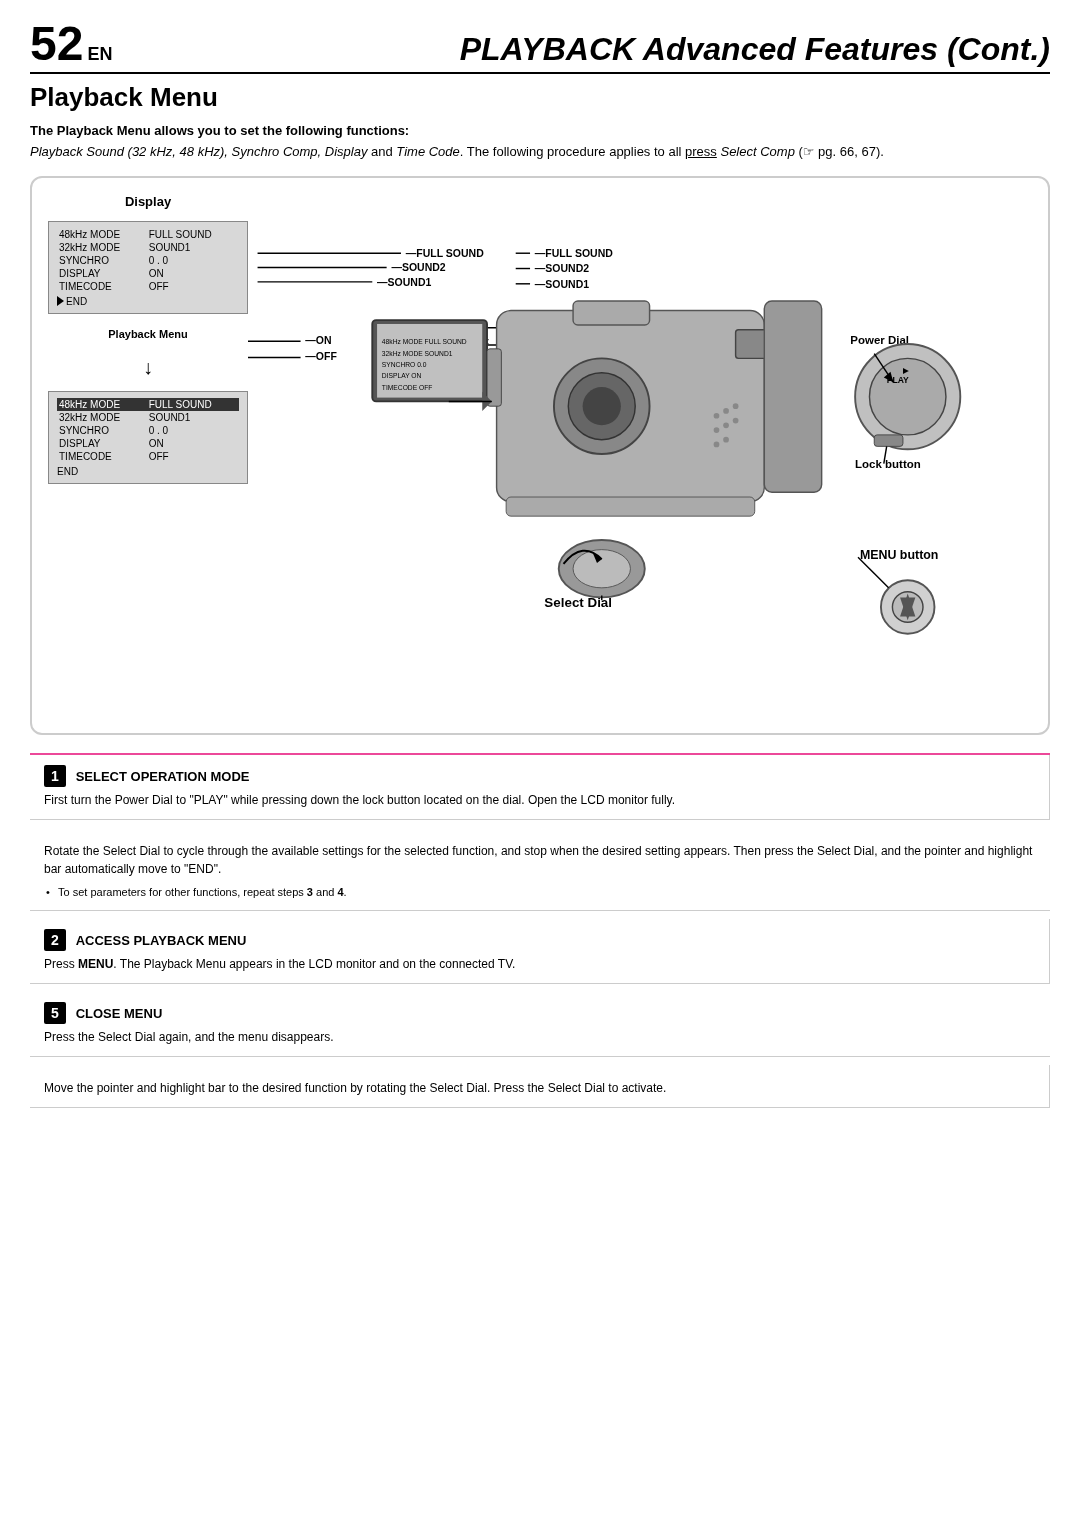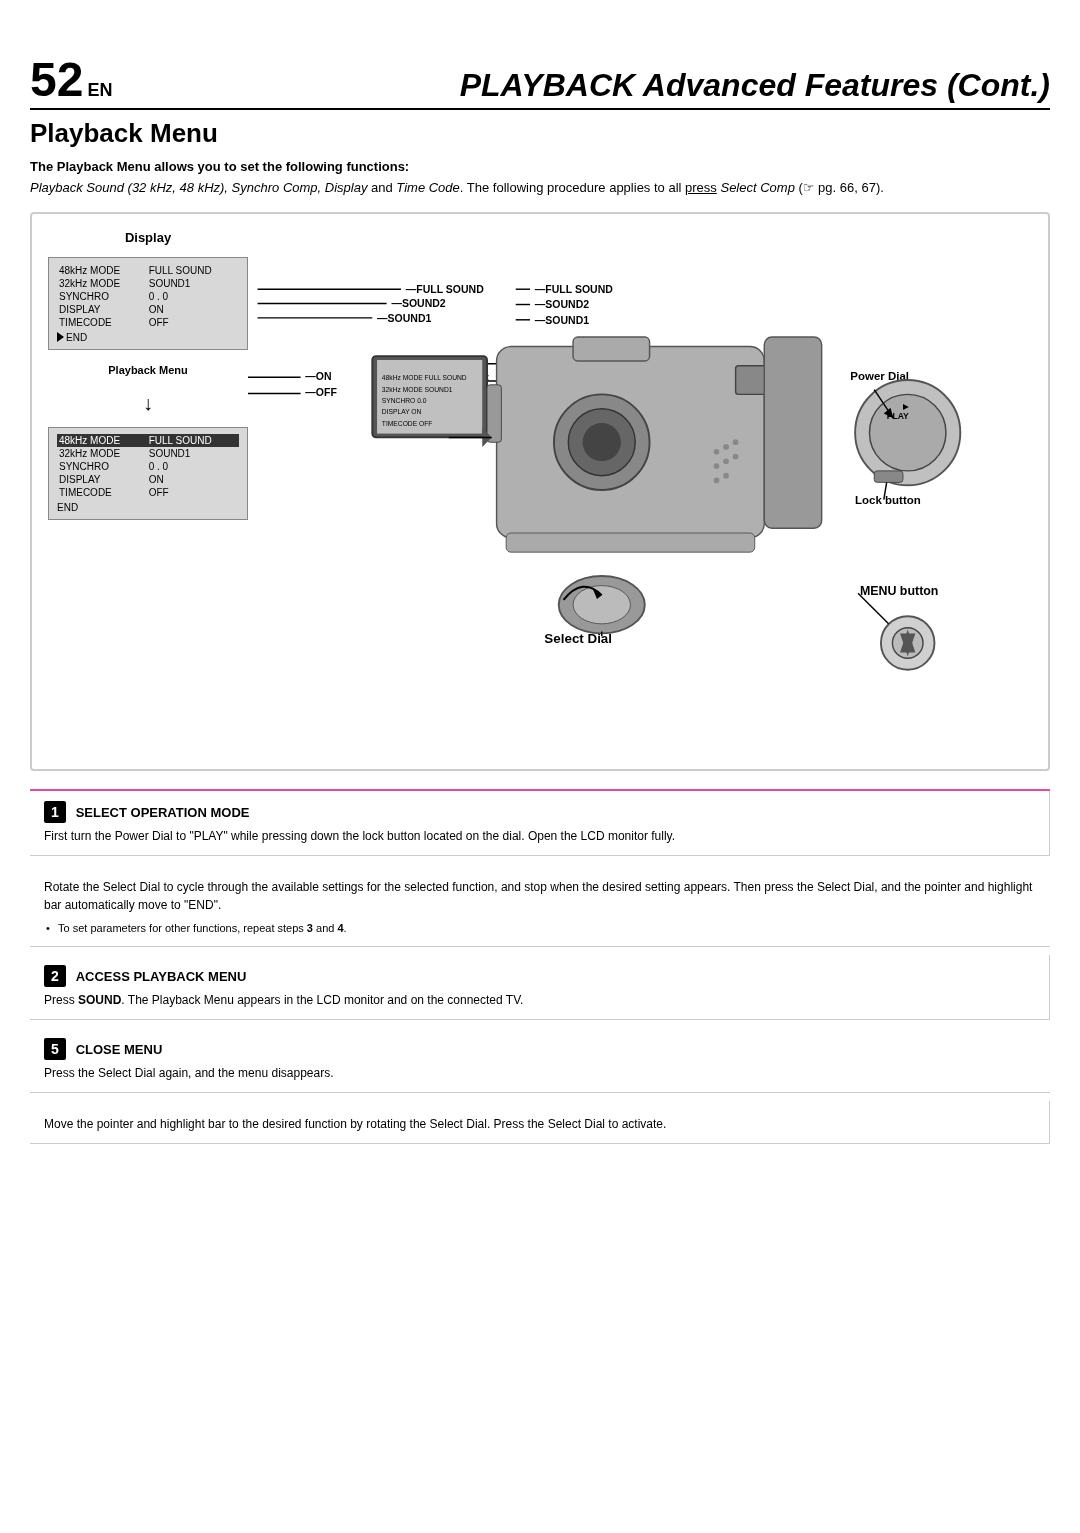--- a/index.html
+++ b/index.html
@@ -13,21 +13,20 @@
       padding: 20px 30px;
     }
 
     
     .page-header {
       display: flex;
       align-items: baseline;
       margin-bottom: 8px;
       border-bottom: 2px solid #000;
       padding-bottom: 4px;
-      margin-top: 36px;
     }
     .page-number {
       font-size: 48px;
       font-weight: bold;
       line-height: 1;
       margin-right: 4px;
     }
     .page-number-en {
       font-size: 18px;
       font-weight: bold;
@@ -58,21 +57,21 @@
       margin-bottom: 14px;
       line-height: 1.5;
     }
     .intro-text u {
       text-decoration: underline;
     }
 
     
     .diagram-box {
       border: 2px solid #ccc;
-      border-radius: 4px;
+      border-radius: 12px;
       padding: 16px;
       margin-bottom: 18px;
       background: #fff;
       position: relative;
       min-height: 520px;
     }
 
     
     .left-menus {
       display: flex;
@@ -411,21 +410,21 @@
       To set parameters for other functions, repeat steps <strong>3</strong> and <strong>4</strong>.
     </div>
   </div>
 
   <div class="step-item">
     <div>
       <span class="step-number">2</span>
       <span class="step-title">ACCESS PLAYBACK MENU</span>
     </div>
     <div class="step-body">
-      Press <strong>SOUND</strong>. The Playback Menu appears in the LCD monitor and on the connected TV.
+      Press <strong>MENU</strong>. The Playback Menu appears in the LCD monitor and on the connected TV.
     </div>
   </div>
 
   <div class="step-item">
     <div>
       <span class="step-number">5</span>
       <span class="step-title">CLOSE MENU</span>
     </div>
     <div class="step-body">
       Press the Select Dial again, and the menu disappears.

